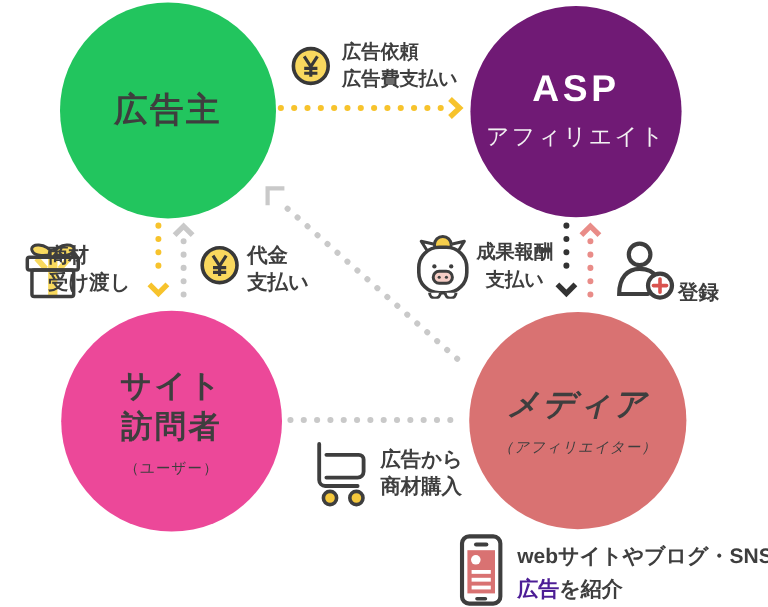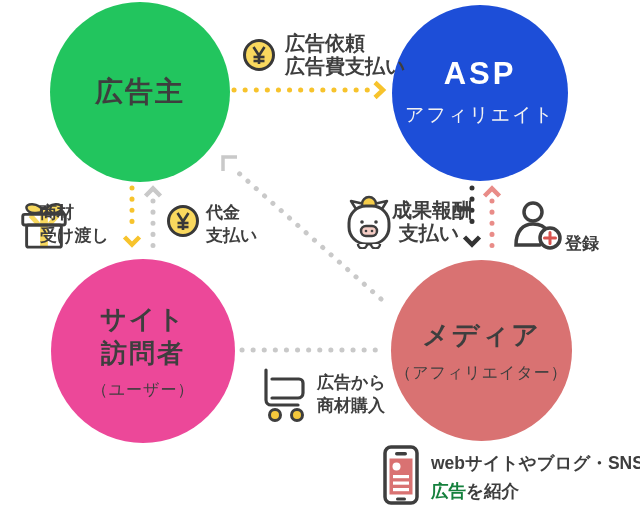--- a/index.html
+++ b/index.html
@@ -6,38 +6,38 @@
   #canvas{
     position:relative;width:640px;height:506px;background:#fff;overflow:hidden;
     font-family:"Liberation Sans","DejaVu Sans",sans-serif;color:#3E3E3E;
   }
   .abs{position:absolute;}
   svg{display:block;}
   
   .circle{position:absolute;border-radius:50%;display:flex;flex-direction:column;
           align-items:center;justify-content:center;text-align:center;}
   .circle-advertiser{left:50px;top:2px;width:180px;height:180px;background:#22c55e;}
-  .circle-asp{left:392px;top:5px;width:176px;height:176px;background:#1d4ed8;color:#fff;}
+  .circle-asp{left:392px;top:5px;width:176px;height:176px;background:#701a75;color:#fff;}
   .circle-visitor{left:51px;top:259px;width:184px;height:184px;background:#ec4899;}
-  .circle-media{left:391px;top:260px;width:181px;height:181px;background:#D97272;}
+  .circle-media{left:391px;top:260px;width:181px;height:181px;background:#D97272;font-style:italic;}
   .node-main{font-weight:bold;font-size:28px;letter-spacing:2px;}
   .asp-title{font-weight:bold;font-size:31px;letter-spacing:3px;margin-bottom:8px;}
   .asp-sub{font-size:19px;line-height:1.55;color:#F2F2F2;letter-spacing:2px;}
   .visitor-line{font-weight:bold;font-size:26px;line-height:34px;letter-spacing:2px;}
-  .node-sub{font-size:16px;margin-top:10px;letter-spacing:1px;}
+  .node-sub{font-size:12px;margin-top:10px;letter-spacing:1px;}
   .media-title{font-weight:bold;font-size:27px;letter-spacing:2px;}
   
-  .lbl{position:absolute;font-weight:bold;font-size:20px;line-height:23px;white-space:nowrap;}
+  .lbl{position:absolute;font-weight:bold;font-size:16px;line-height:23px;white-space:nowrap;}
   .lbl-17{font-size:17px;}
   .edges-svg{position:absolute;left:0;top:0;}
   .dots{fill:none;stroke-linecap:round;stroke-dasharray:0.1 11;stroke-width:5;}
   .head{fill:none;stroke-width:4.5;stroke-linejoin:miter;}
   .corner-head{fill:none;stroke-width:3.5;}
   .caption{position:absolute;left:431px;top:449px;font-weight:bold;font-size:17.5px;line-height:28px;white-space:nowrap;}
-  .caption .hl{color:#15803d;}
+  .caption .hl{color:#4c1d95;}
 </style>
 </head>
 <body>
 
 <div id="canvas">
 
   <svg class="edges-svg" width="640" height="506">
 
     <path class="dots" d="M234,90 H372" stroke="#F7C32C"></path>
     <path class="head" d="M375,82.5 L383,90 L375,97.5" stroke="#F7C32C"></path>

